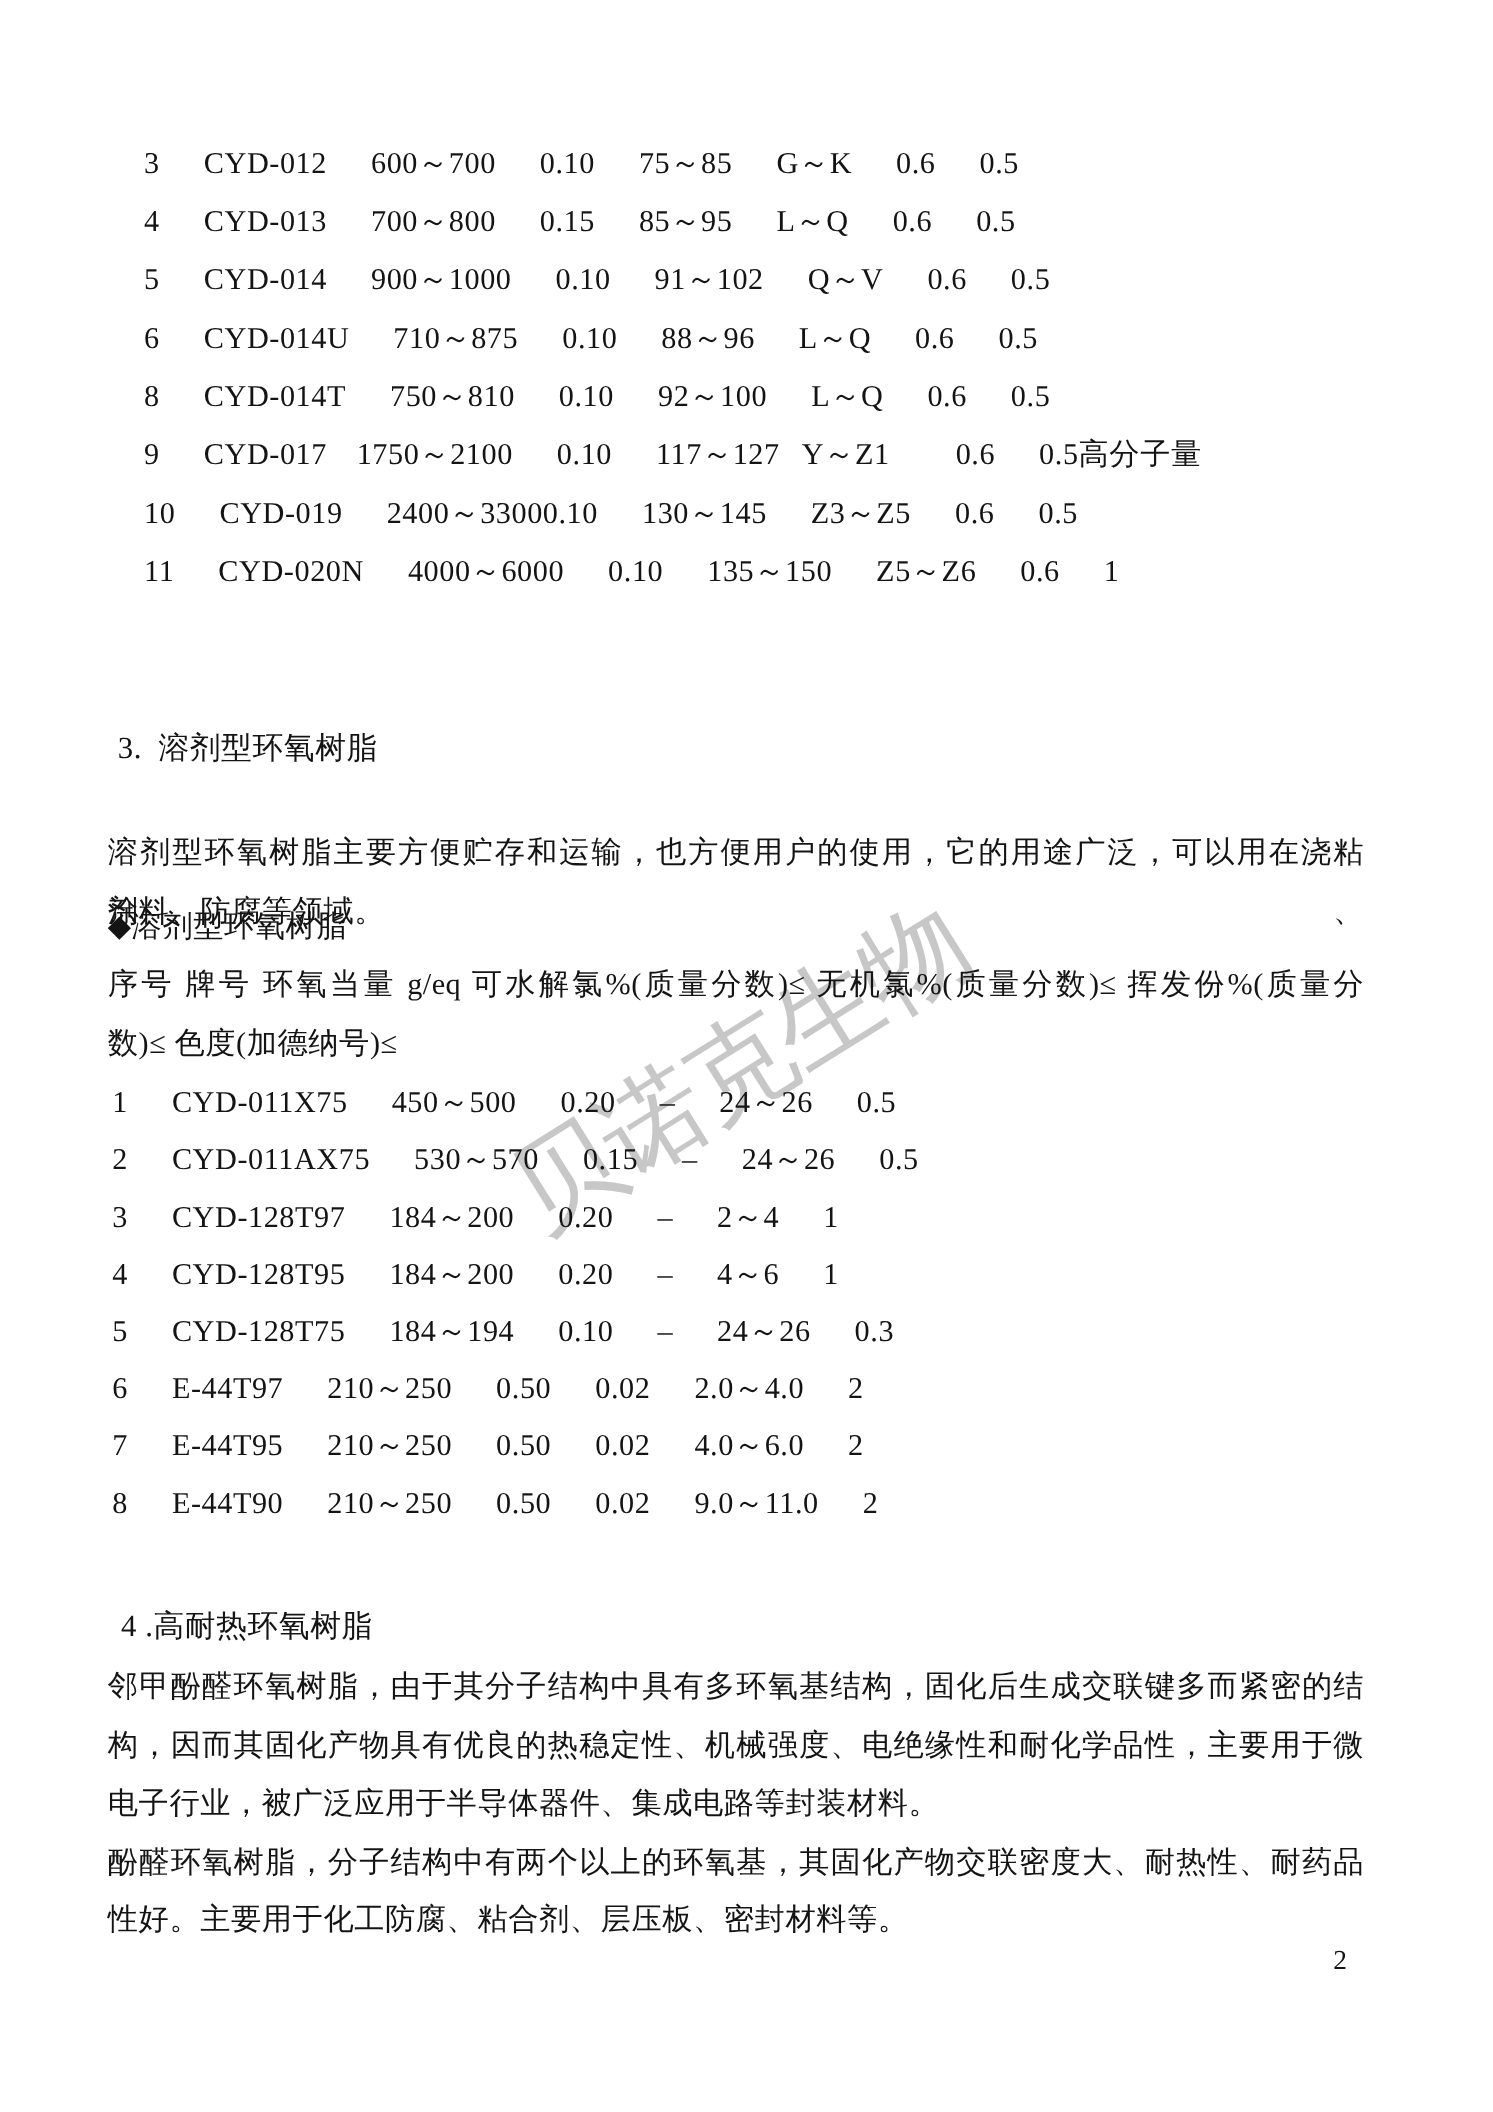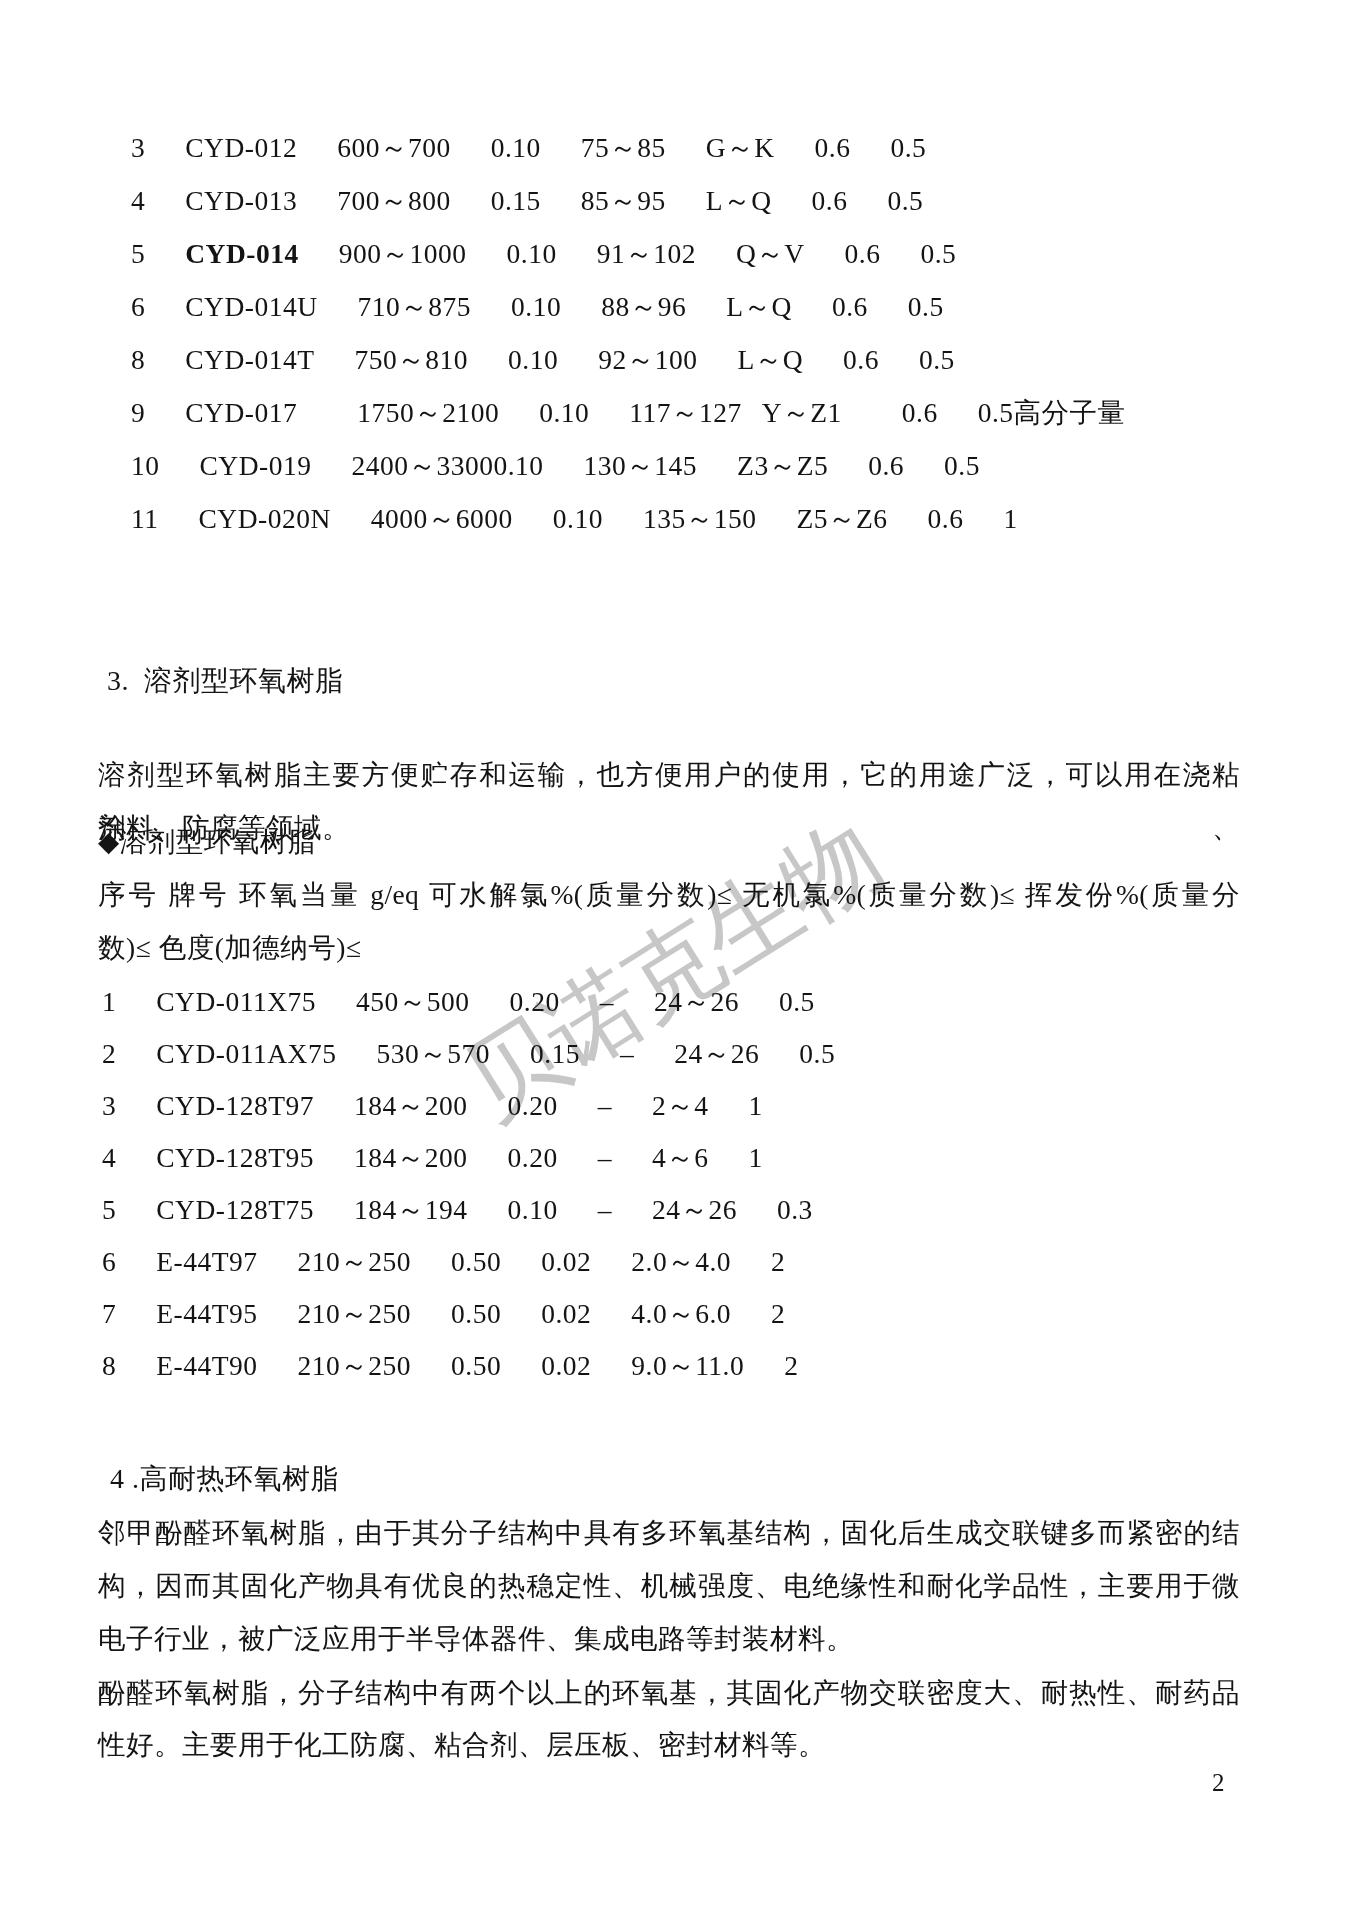--- a/index.html
+++ b/index.html
@@ -40,24 +40,24 @@
 
 <div id="page">
 
   <div id="watermark">贝诺克生物</div>
 
   <div class="content">
 
     <div class="block" style="left:131px; top:121px;">
         <div class="trow"><span style="margin-right: 40px;">3</span><span style="margin-right: 40px;">CYD-012</span><span style="margin-right: 40px;">600～700</span><span style="margin-right: 40px;">0.10</span><span style="margin-right: 40px;">75～85</span><span style="margin-right: 40px;">G～K</span><span style="margin-right: 40px;">0.6</span><span>0.5</span></div>
         <div class="trow"><span style="margin-right: 40px;">4</span><span style="margin-right: 40px;">CYD-013</span><span style="margin-right: 40px;">700～800</span><span style="margin-right: 40px;">0.15</span><span style="margin-right: 40px;">85～95</span><span style="margin-right: 40px;">L～Q</span><span style="margin-right: 40px;">0.6</span><span>0.5</span></div>
-        <div class="trow"><span style="margin-right: 40px;">5</span><span style="margin-right: 40px; font-weight: bold;">CYD-014</span><span style="margin-right: 40px;">900～1000</span><span style="margin-right: 40px;">0.10</span><span style="margin-right: 40px;">91～102</span><span style="margin-right: 40px;">Q～V</span><span style="margin-right: 40px;">0.6</span><span>0.5</span></div>
+        <div class="trow"><span style="margin-right: 40px;">5</span><span style="margin-right: 40px;">CYD-014</span><span style="margin-right: 40px;">900～1000</span><span style="margin-right: 40px;">0.10</span><span style="margin-right: 40px;">91～102</span><span style="margin-right: 40px;">Q～V</span><span style="margin-right: 40px;">0.6</span><span>0.5</span></div>
         <div class="trow"><span style="margin-right: 40px;">6</span><span style="margin-right: 40px;">CYD-014U</span><span style="margin-right: 40px;">710～875</span><span style="margin-right: 40px;">0.10</span><span style="margin-right: 40px;">88～96</span><span style="margin-right: 40px;">L～Q</span><span style="margin-right: 40px;">0.6</span><span>0.5</span></div>
         <div class="trow"><span style="margin-right: 40px;">8</span><span style="margin-right: 40px;">CYD-014T</span><span style="margin-right: 40px;">750～810</span><span style="margin-right: 40px;">0.10</span><span style="margin-right: 40px;">92～100</span><span style="margin-right: 40px;">L～Q</span><span style="margin-right: 40px;">0.6</span><span>0.5</span></div>
-        <div class="trow"><span style="margin-right: 40px;">9</span><span style="margin-right: 60px;">CYD-017</span><span style="margin-right: 40px;">1750～2100</span><span style="margin-right: 40px;">0.10</span><span style="margin-right: 20px;">117～127</span><span style="margin-right: 60px;">Y～Z1</span><span style="margin-right: 40px;">0.6</span><span>0.5</span><span>高分子量</span></div>
+        <div class="trow"><span style="margin-right: 40px;">9</span><span style="margin-right: 27px;">CYD-017</span><span style="margin-right: 40px;">1750～2100</span><span style="margin-right: 40px;">0.10</span><span style="margin-right: 20px;">117～127</span><span style="margin-right: 60px;">Y～Z1</span><span style="margin-right: 40px;">0.6</span><span>0.5</span><span>高分子量</span></div>
         <div class="trow"><span style="margin-right: 40px;">10</span><span style="margin-right: 40px;">CYD-019</span><span style="">2400～3300</span><span style="margin-right: 40px;">0.10</span><span style="margin-right: 40px;">130～145</span><span style="margin-right: 40px;">Z3～Z5</span><span style="margin-right: 40px;">0.6</span><span>0.5</span></div>
         <div class="trow"><span style="margin-right: 40px;">11</span><span style="margin-right: 40px;">CYD-020N</span><span style="margin-right: 40px;">4000～6000</span><span style="margin-right: 40px;">0.10</span><span style="margin-right: 40px;">135～150</span><span style="margin-right: 40px;">Z5～Z6</span><span style="margin-right: 40px;">0.6</span><span>1</span></div>
       </div>
 
     <div class="block" style="left:107px; top:654px;">
       <div class="line heading">3.  溶剂型环氧树脂</div>
     </div>
 
     <div class="block" style="left:98px; top:748px; width:1142px;">
         <div class="line fill">溶剂型环氧树脂主要方便贮存和运输，也方便用户的使用，它的用途广泛，可以用在浇粘剂、</div>

